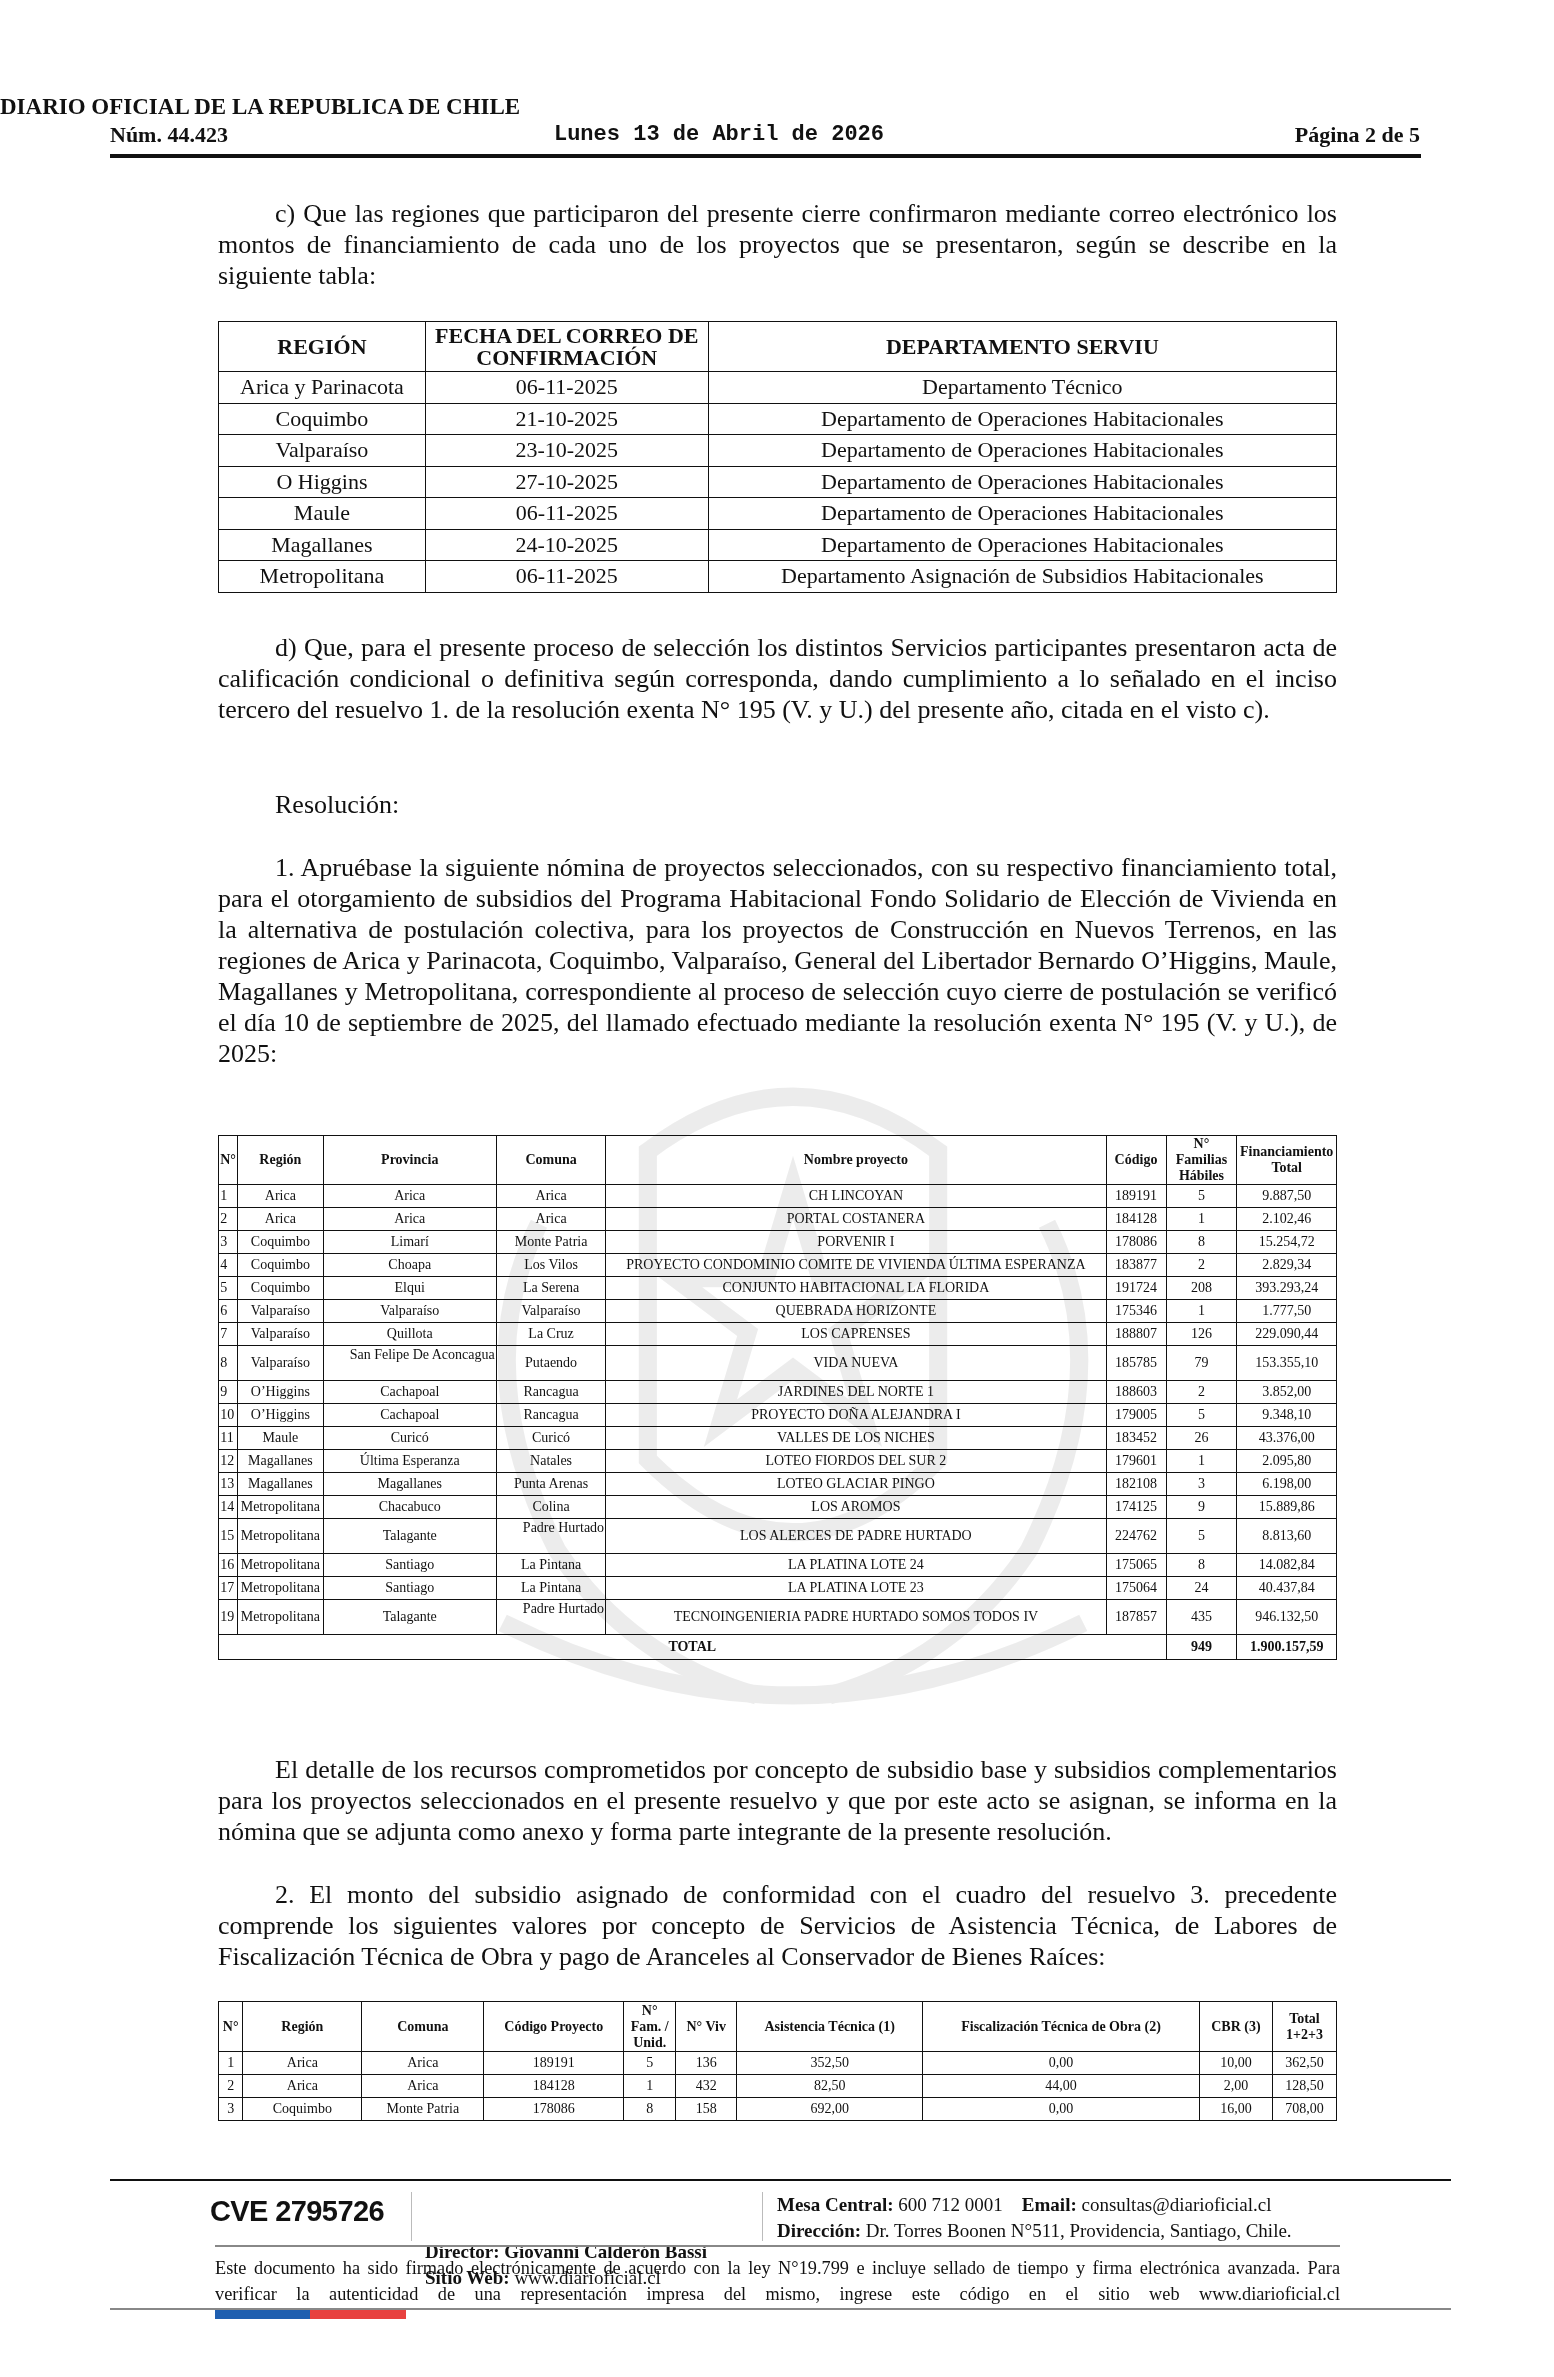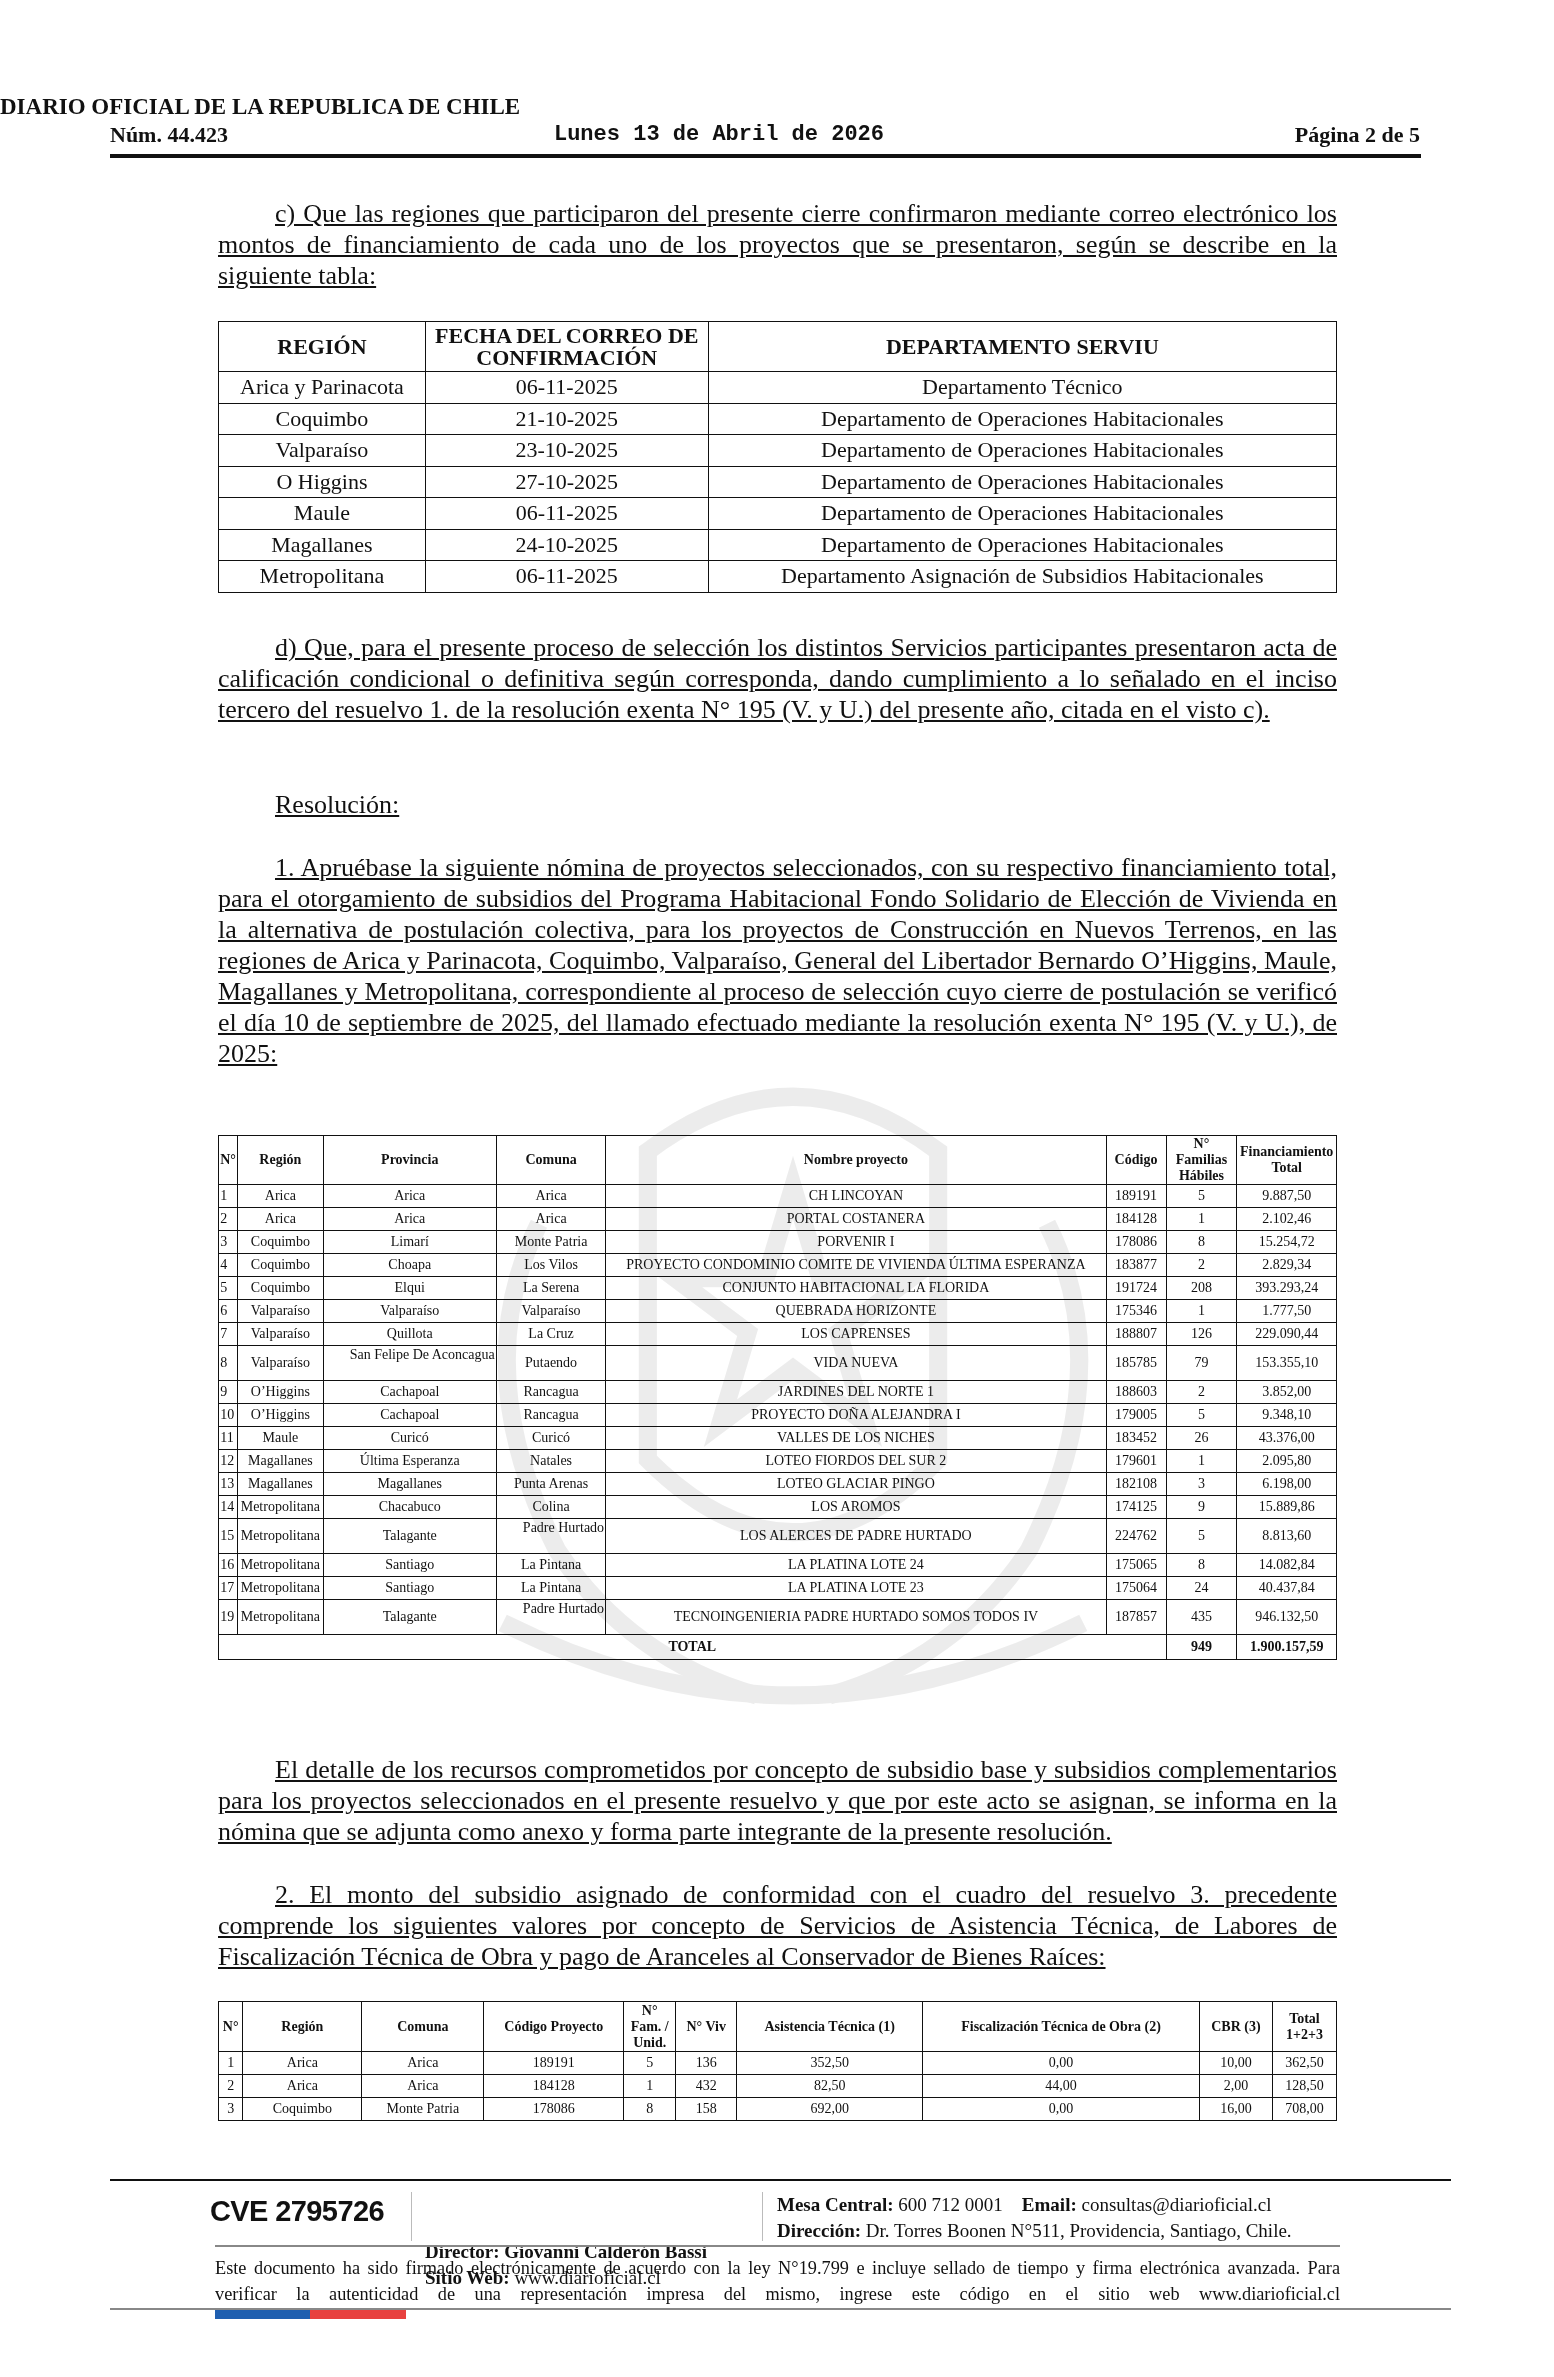--- a/index.html
+++ b/index.html
@@ -10,21 +10,21 @@
   
   .watermark { position:absolute; left:427px; top:1006px; width:732px; height:762px; opacity:0.07; pointer-events:none; }
 
   
   .hdr-title { left:0; width:1554px; top:94px; font-weight:bold; font-size:23px; }
   .hdr-num { left:110px; top:122px; font-weight:bold; font-size:22px; }
   .hdr-date { left:0; width:1438px; top:122px; text-align:center; font-weight:bold; font-size:22px;font-family:Liberation Mono, monospace; }
   .hdr-page { right:134px; top:122px; font-weight:bold; font-size:22px; }
   .hdr-rule { left:110px; width:1311px; top:154px; height:3.7px; background:#111; }
 
-  .para { left:218px; width:1119px; font-size:26px; line-height:31px; text-align:justify; text-align-last:left;text-decoration:underline; }
+  .para { left:218px; width:1119px; font-size:26px; line-height:31px; text-align:justify; text-align-last:left; }
   .indent { text-indent:57px; }
 
   table { border-collapse:collapse; position:absolute; }
   td, th { border:1.8px solid #111; text-align:center; padding:0 2.4px; }
 
   
   .t1 { left:218px; top:321px; width:1119px; font-size:22px; }
   .t1 th { font-weight:bold; height:49px; line-height:22px; font-size:22px; }
   .t1 td { height:30.5px; line-height:28px; }
 

